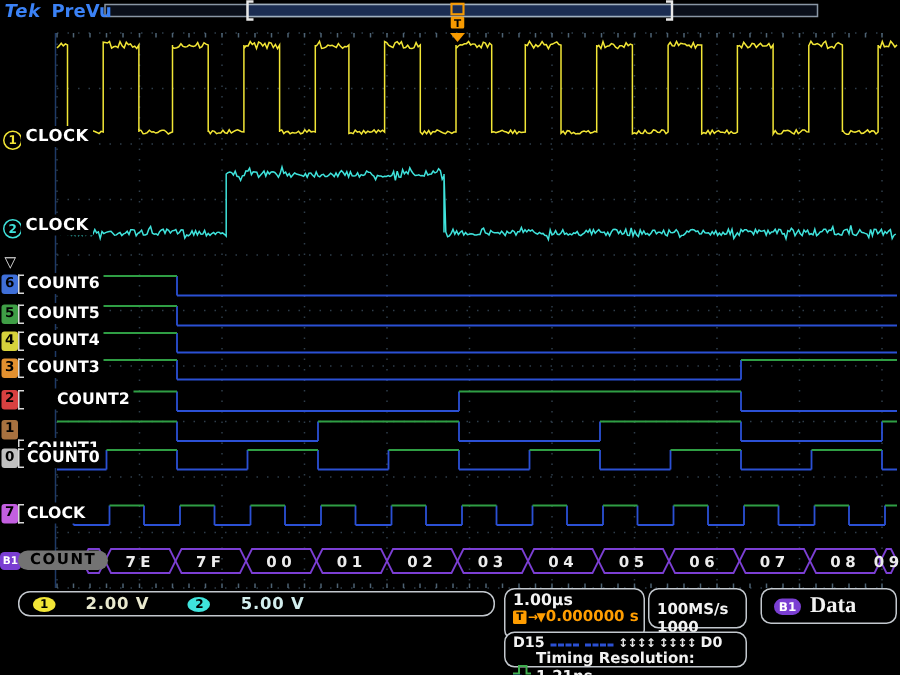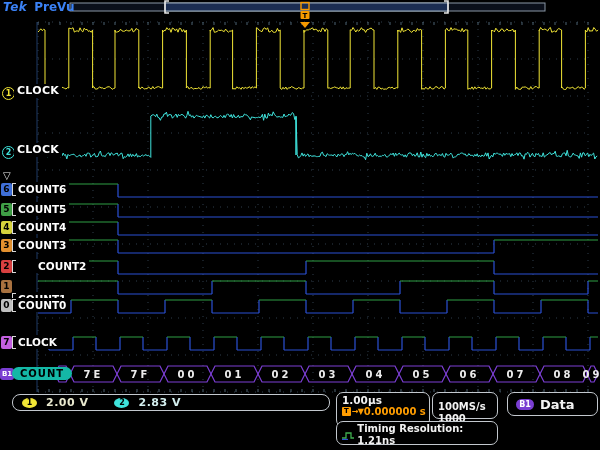--- a/index.html
+++ b/index.html
@@ -12,48 +12,48 @@
   .lbl{position:absolute;display:flex;align-items:center;background:#000;color:#fff;
        font-size:10.5px;font-weight:bold;height:14px;padding:0 3px 0 0;white-space:nowrap;z-index:4;}
   .bracket{display:inline-block;width:3px;height:11px;border:1.5px solid #d8d8d8;border-right:none;margin-right:2px;}
   .dbadge{position:absolute;width:11px;height:13px;border-radius:2px;color:#000;font-size:9px;
           font-weight:bold;text-align:center;line-height:13px;z-index:4;}
   .abadge{position:absolute;width:11px;height:11px;border-radius:50%;background:#000;font-size:8px;
           font-weight:bold;text-align:center;line-height:11px;border:1px solid;z-index:4;}
   .alabel{position:absolute;background:#000;color:#fff;font-weight:bold;font-size:11px;height:14px;
           line-height:14px;padding:0 3px;z-index:4;letter-spacing:.3px;}
   .groupind{position:absolute;color:#e8e8e8;font-size:10px;z-index:4;}
-  .buspill{position:absolute;background:#14b8a6;color:#000;font-size:10px;font-weight:bold;border-radius:7px;
+  .buspill{position:absolute;background:#737373;color:#000;font-size:10px;font-weight:bold;border-radius:7px;
            height:13px;line-height:13px;padding:0 8px;letter-spacing:1px;z-index:4;}
   .busbadge{position:absolute;background:#7a3ed2;color:#fff;font-size:7px;font-weight:bold;border-radius:3px;
             width:14px;height:12px;text-align:center;line-height:12px;z-index:4;}
   .box{position:absolute;border:1.5px solid #c3c8ce;border-radius:7px;background:#000;color:#f2f2f2;
        box-sizing:border-box;z-index:5;}
   .box-ch{left:12px;top:394px;width:318px;height:17px;border-radius:8px;display:flex;align-items:center;padding-left:9px;}
   .chbadge{display:inline-block;width:15px;height:10px;border-radius:50%;color:#000;font-size:8px;
            font-weight:bold;text-align:center;line-height:10px;}
-  .chval{font-size:11px;font-weight:bold;margin-left:9px;letter-spacing:.5px;}
+  .chval{font-size:11px;font-weight:bold;margin-left:20px;letter-spacing:.5px;}
   .box-time{left:336px;top:392px;width:94px;height:35px;padding:1px 0 0 5px;}
   .trow1{font-size:10.5px;font-weight:bold;line-height:12px;}
   .trow2{display:flex;align-items:center;color:#ff9d00;font-size:10px;font-weight:bold;line-height:11px;}
   .tico{display:inline-block;width:9px;height:9px;background:#ff9d00;color:#000;font-size:7px;font-weight:bold;
         text-align:center;line-height:9px;border-radius:1px;margin-right:1px;}
   .tarr{font-size:8px;margin-right:1px;letter-spacing:-1px;}
   .box-rate{left:432px;top:392px;width:66px;height:27px;padding:8px 0 0 5px;font-size:10px;font-weight:bold;line-height:12px;}
   .box-d{left:336px;top:421px;width:162px;height:24px;padding:1px 0 0 5px;}
   .drow1{display:flex;align-items:center;font-size:9.5px;font-weight:bold;line-height:11px;}
   .dash{display:inline-block;width:4px;height:2px;background:#2b50d4;margin:0 .5px;}
   .dashgap{display:inline-block;width:3px;}
   .arr{color:#e8e8e8;font-size:8px;line-height:10px;letter-spacing:-.5px;}
   .drow2{display:flex;align-items:center;font-size:10px;font-weight:bold;line-height:12px;}
   .resicon{margin-right:3px;}
   .box-b1{left:507px;top:392px;width:91px;height:24px;display:flex;align-items:center;padding-left:8px;}
   .b1badge{display:inline-block;width:18px;height:11px;background:#7a3ed2;border-radius:6px;color:#fff;
            font-size:8px;font-weight:bold;text-align:center;line-height:11px;margin-right:6px;}
-  .b1name{font-size:13px;font-weight:bold;}
+  .b1name{font-size:15px;font-weight:bold;font-family:Liberation Serif, serif;}
   .mlgap{margin-left:26px;}
 </style>
 </head>
 <body>
 
 <div class="screen">
 
   <svg id="wave-svg" width="600" height="450">
       <line x1="38" y1="22" x2="38" y2="392" stroke="#2e3d4a" stroke-width="1" stroke-dasharray="1 6"></line>
       <line x1="93" y1="22" x2="93" y2="392" stroke="#2e3d4a" stroke-width="1" stroke-dasharray="1 6"></line>
@@ -283,38 +283,49 @@
         <span>CLOCK</span>
       </div>
       <div class="busbadge" style="left:0px;top:368px;">B1</div>
       <div class="buspill" style="left:12px;top:367px;">COUNT</div>
     </div>
 
   <div class="box box-ch">
     <span class="chbadge" style="background:#f2e636;">1</span>
     <span class="chval" style="color:#e9e9cf;">2.00 V</span>
     <span class="chbadge mlgap" style="background:#3fe3dc;">2</span>
-    <span class="chval" style="color:#d3eeee;">2.83 V</span>
+    <span class="chval" style="color:#d3eeee;">5.00 V</span>
   </div>
 
   <div class="box box-time">
     <div class="trow1">1.00µs</div>
     <div class="trow2">
       <span class="tico">T</span>
       <span class="tarr">→▼</span>
       <span>0.000000 s</span>
     </div>
   </div>
 
   <div class="box box-rate">
     <div>100MS/s</div>
     <div>1000 points</div>
   </div>
 
   <div class="box box-d">
+    <div class="drow1">
+      <span>D15</span>
+      <span class="dashgap"></span>
+      <span><i class="dash"></i><i class="dash"></i><i class="dash"></i><i class="dash"></i></span>
+      <span class="dashgap"></span>
+      <span><i class="dash"></i><i class="dash"></i><i class="dash"></i><i class="dash"></i></span>
+      <span class="dashgap"></span>
+      <span class="arr">↕↕↕↕ ↕↕↕↕</span>
+      <span class="dashgap"></span>
+      <span>D0</span>
+    </div>
     <div class="drow2">
       <svg class="resicon" width="13" height="9">
         <polyline points="0,7 4,7 4,2 9,2 9,7 12,7" fill="none" stroke="#3fae4f" stroke-width="1.3"></polyline>
         <line x1="0" y1="8.5" x2="6" y2="8.5" stroke="#2b50d4" stroke-width="1.3"></line>
       </svg>
       <span>Timing Resolution: 1.21ns</span>
     </div>
   </div>
 
   <div class="box box-b1">

